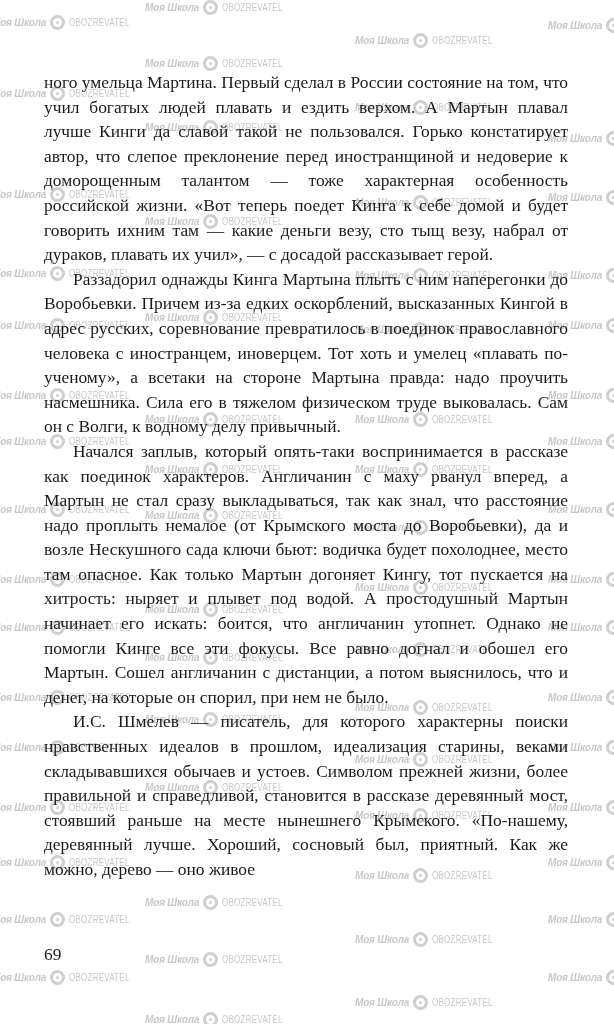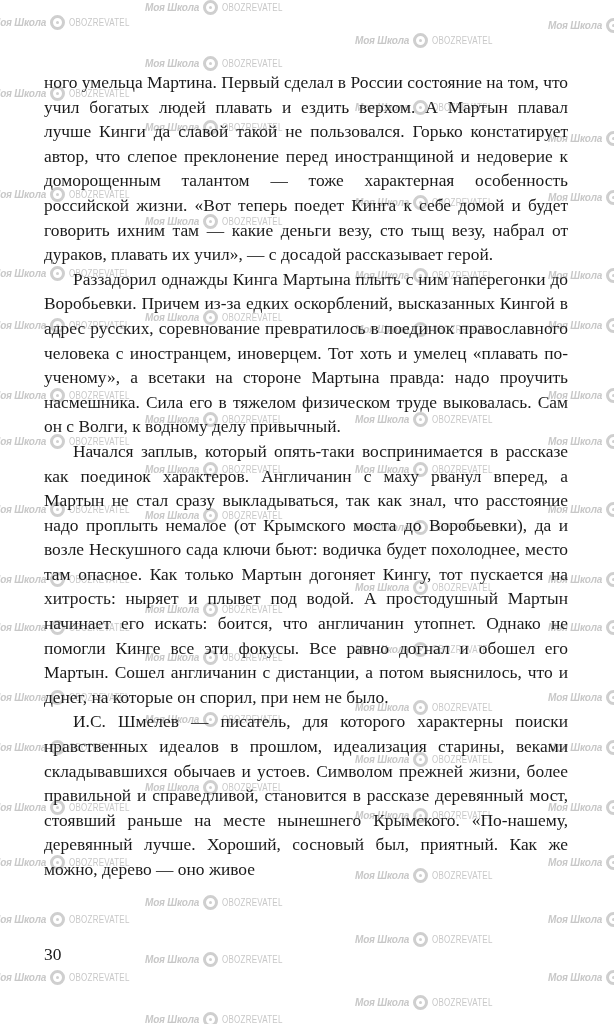--- a/index.html
+++ b/index.html
@@ -404,13 +404,13 @@
     </div>
 </div>
 
 <div class="page">
   <p class="para cont">ного умельца Мартина. Первый сделал в России состояние на том, что учил богатых людей плавать и ездить верхом. А Мар­тын плавал лучше Кинги да славой такой не пользовался. Горько констатирует автор, что слепое преклонение перед иностранщиной и недоверие к доморощенным талантом — тоже характерная особенность российской жизни. «Вот теперь поедет Кинга к себе домой и будет говорить ихним там — ка­кие деньги везу, сто тыщ везу, набрал от дураков, плавать их учил», — с досадой рассказывает герой.</p>
   <p class="para">Раззадорил однажды Кинга Мартына плыть с ним напере­гонки до Воробьевки. Причем из-за едких оскорблений, вы­сказанных Кингой в адрес русских, соревнование преврати­лось в поединок православного человека с иностранцем, иноверцем. Тот хоть и умелец «плавать по-ученому», а все­таки на стороне Мартына правда: надо проучить насмешника. Сила его в тяжелом физическом труде выковалась. Сам он с Волги, к водному делу привычный.</p>
   <p class="para">Начался заплыв, который опять-таки воспринимается в рассказе как поединок характеров. Англичанин с маху рванул вперед, а Мартын не стал сразу выкладываться, так как знал, что расстояние надо проплыть немалое (от Крымского моста до Воробьевки), да и возле Нескушного сада ключи бьют: во­дичка будет похолоднее, место там опасное. Как только Мар­тын догоняет Кингу, тот пускается на хитрость: ныряет и плы­вет под водой. А простодушный Мартын начинает его искать: боится, что англичанин утопнет. Однако не помогли Кинге все эти фокусы. Все равно догнал и обошел его Мартын. Сошел англичанин с дистанции, а потом выяснилось, что и денег, на которые он спорил, при нем не было.</p>
   <p class="para">И.С. Шмелев — писатель, для которого характерны поис­ки нравственных идеалов в прошлом, идеализация старины, веками складывавшихся обычаев и устоев. Символом прежней жизни, более правильной и справедливой, становится в рас­сказе деревянный мост, стоявший раньше на месте нынешнего Крымского. «По-нашему, деревянный лучше. Хороший, со­сновый был, приятный. Как же можно, дерево — оно живое</p>
 </div>
 
-<div class="page-number">30</div>
+<div class="page-number">69</div>
 
 </body></html>

